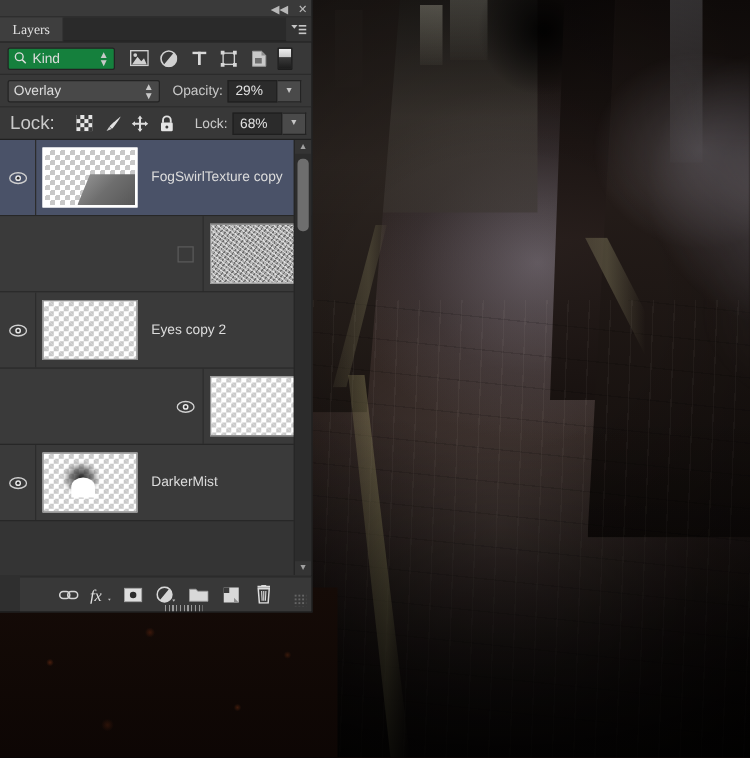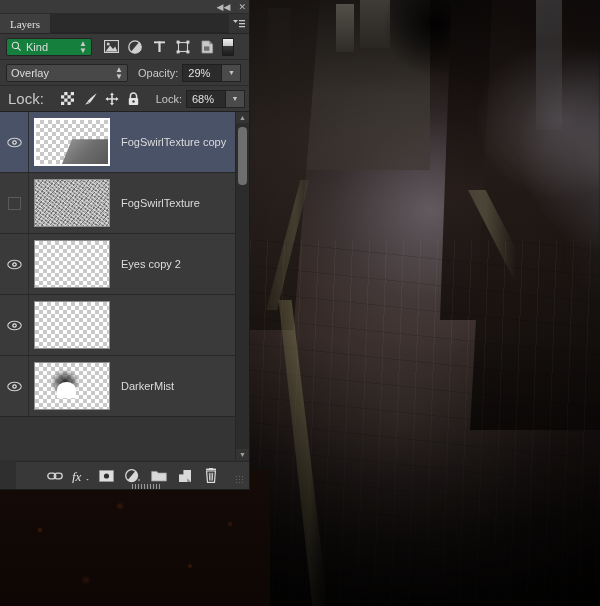--- a/index.html
+++ b/index.html
@@ -236,20 +236,21 @@
   #layer-list{
     position:absolute; left:0; top:112px; right:0; height:348px;
     background:#343434; overflow:hidden;
   }
   .layer-row{
     position:relative; height:61px;
     display:flex; align-items:center;
     border-bottom:1px solid #272727;
     background:#3a3a3a;
     cursor:pointer;
+    justify-content:flex-end;
   }
   .layer-row.selected{ background:#4a5268; }
   .eye-cell{
     width:29px; height:100%; display:flex; align-items:center; justify-content:center;
     border-right:1px solid #2c2c2c; cursor:pointer;
   }
   .eye-empty{
     width:13px; height:13px; border:1px solid #5a5a5a; background:transparent;
   }
   .thumb-cell{ width:86px; display:flex; align-items:center; justify-content:center; }
@@ -503,21 +504,20 @@
             <div class="eye-cell">
               <div class="eye-empty"></div>
             </div>
             <div class="thumb-cell">
               <div class="thumb">
                 <div class="content">
                   <div class="shape-noise"></div>
                 </div>
               </div>
             </div>
-            <div class="layer-name">FogSwirlTexture</div>
           </div>
           <div class="layer-row">
             <div class="eye-cell">
               <svg width="15" height="11" viewBox="0 0 15 11">
                 <ellipse cx="7.5" cy="5.5" rx="6.7" ry="4.3" fill="none" stroke="#cfcfcf" stroke-width="1.1"></ellipse>
                 <circle cx="7.5" cy="5.5" r="2.3" fill="#e8e8e8"></circle>
                 <circle cx="7.5" cy="5.5" r="1.1" fill="#2a2a2a"></circle>
               </svg>
             </div>
             <div class="thumb-cell">

